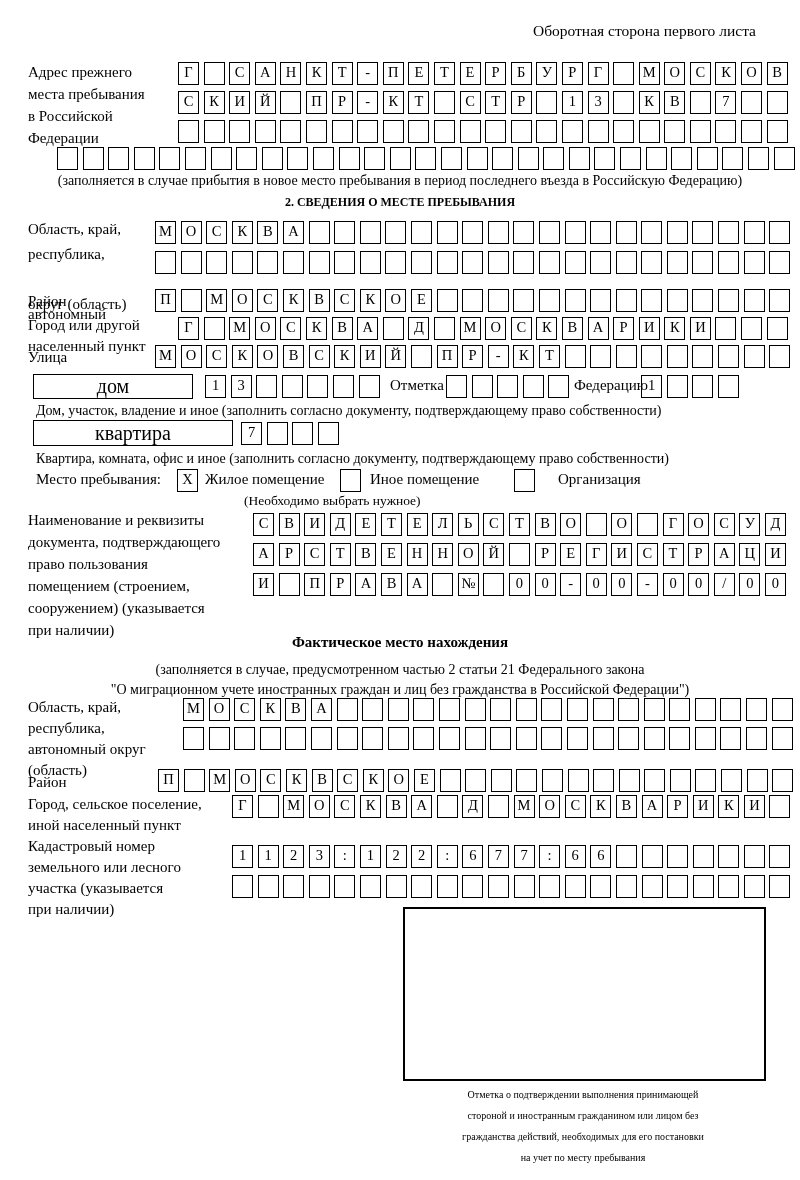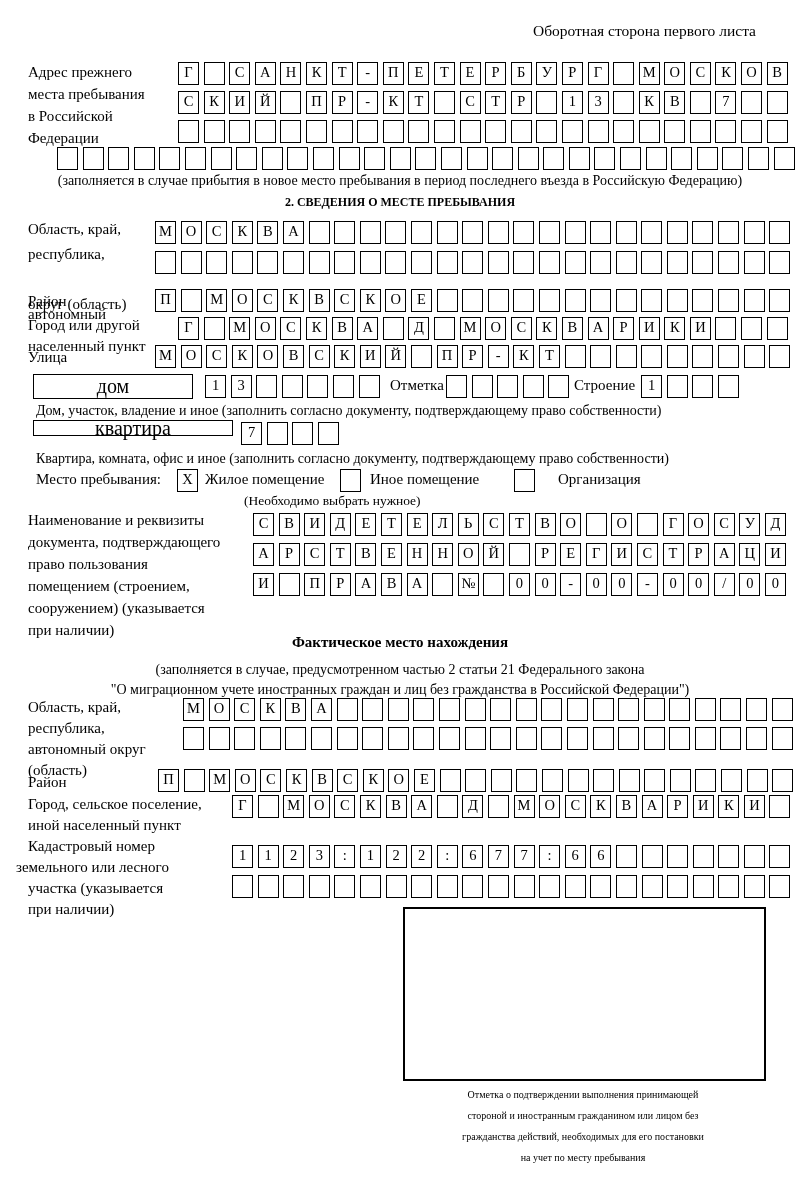--- a/index.html
+++ b/index.html
@@ -312,30 +312,30 @@
     <span class="cell"></span>
   </div>
 <div class="abs lbl" style="left:390px; top:377px;">Отметка</div>
 <div class="abs boxrow" style="left:446px; top:375px;">
     <span class="cell"></span>
     <span class="cell"></span>
     <span class="cell"></span>
     <span class="cell"></span>
     <span class="cell"></span>
   </div>
-<div class="abs lbl" style="left:574px; top:377px;">Строение</div>
+<div class="abs lbl" style="left:574px; top:377px;">Федерацию</div>
 <div class="abs boxrow" style="left:641px; top:375px;">
     <span class="cell">1</span>
     <span class="cell"></span>
     <span class="cell"></span>
     <span class="cell"></span>
   </div>
 <div class="abs note" style="left:36px; top:403px;">Дом, участок, владение и иное (заполнить согласно документу, подтверждающему право собственности)</div>
 
-<div class="abs widebox" style="left:33px; top:420px; width:200px; height:16px;">квартира</div>
+<div class="abs widebox" style="left:33px; top:420px; width:200px; height:26px;">квартира</div>
 <div class="abs boxrow" style="left:241px; top:422px;">
     <span class="cell">7</span>
     <span class="cell"></span>
     <span class="cell"></span>
     <span class="cell"></span>
   </div>
 <div class="abs note" style="left:36px; top:451px;">Квартира, комната, офис и иное (заполнить согласно документу, подтверждающему право собственности)</div>
 
 <div class="abs lbl" style="left:36px; top:471px;">Место пребывания:</div>
 <div class="abs chk" style="left:177px; top:469px;">X</div>
@@ -533,21 +533,21 @@
     <span class="cell">В</span>
     <span class="cell">А</span>
     <span class="cell">Р</span>
     <span class="cell">И</span>
     <span class="cell">К</span>
     <span class="cell">И</span>
     <span class="cell"></span>
   </div>
 
 <div class="abs lbl" style="left:28px; top:838px;">Кадастровый номер</div>
-<div class="abs lbl" style="left:16px; top:859px;text-align:right;">земельного или лесного</div>
+<div class="abs lbl" style="left:28px; top:859px;text-align:right;">земельного или лесного</div>
 <div class="abs lbl" style="left:28px; top:880px;">участка (указывается</div>
 <div class="abs lbl" style="left:28px; top:901px;">при наличии)</div>
 <div class="abs boxrow" style="left:232px; top:845px;">
     <span class="cell">1</span>
     <span class="cell">1</span>
     <span class="cell">2</span>
     <span class="cell">3</span>
     <span class="cell">:</span>
     <span class="cell">1</span>
     <span class="cell">2</span>

